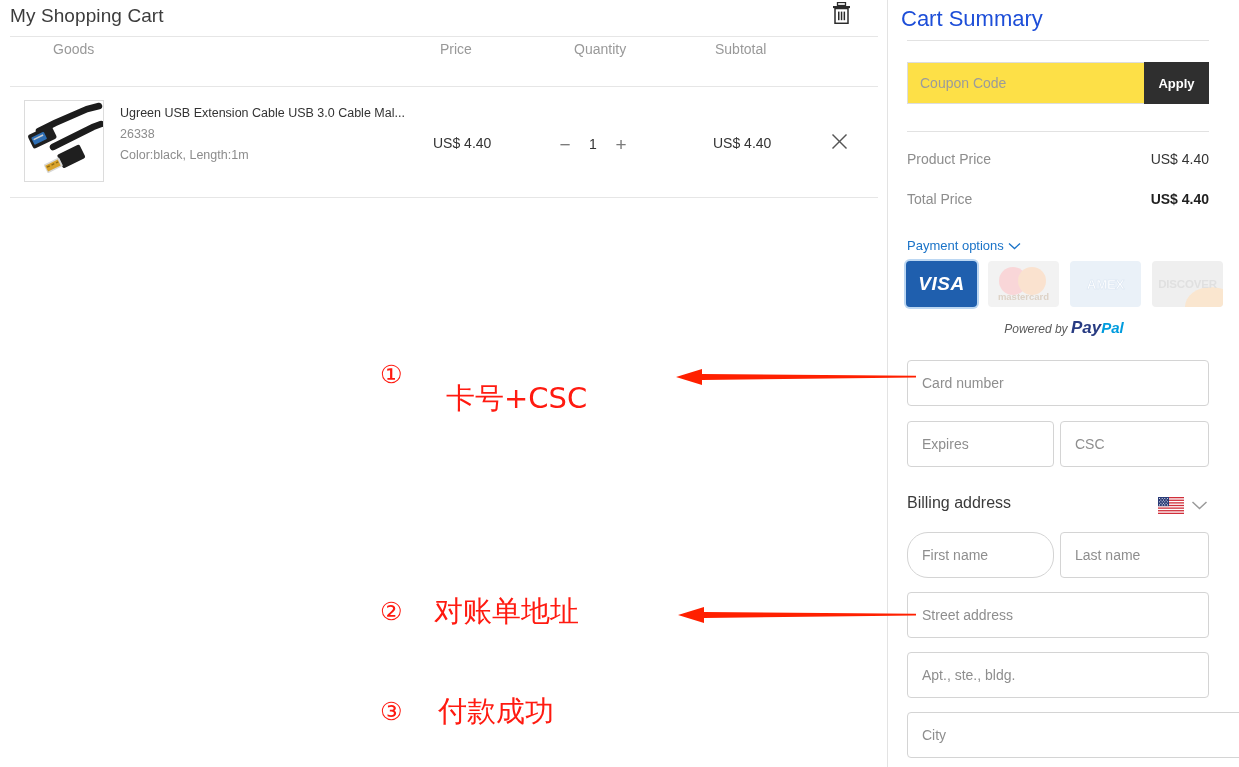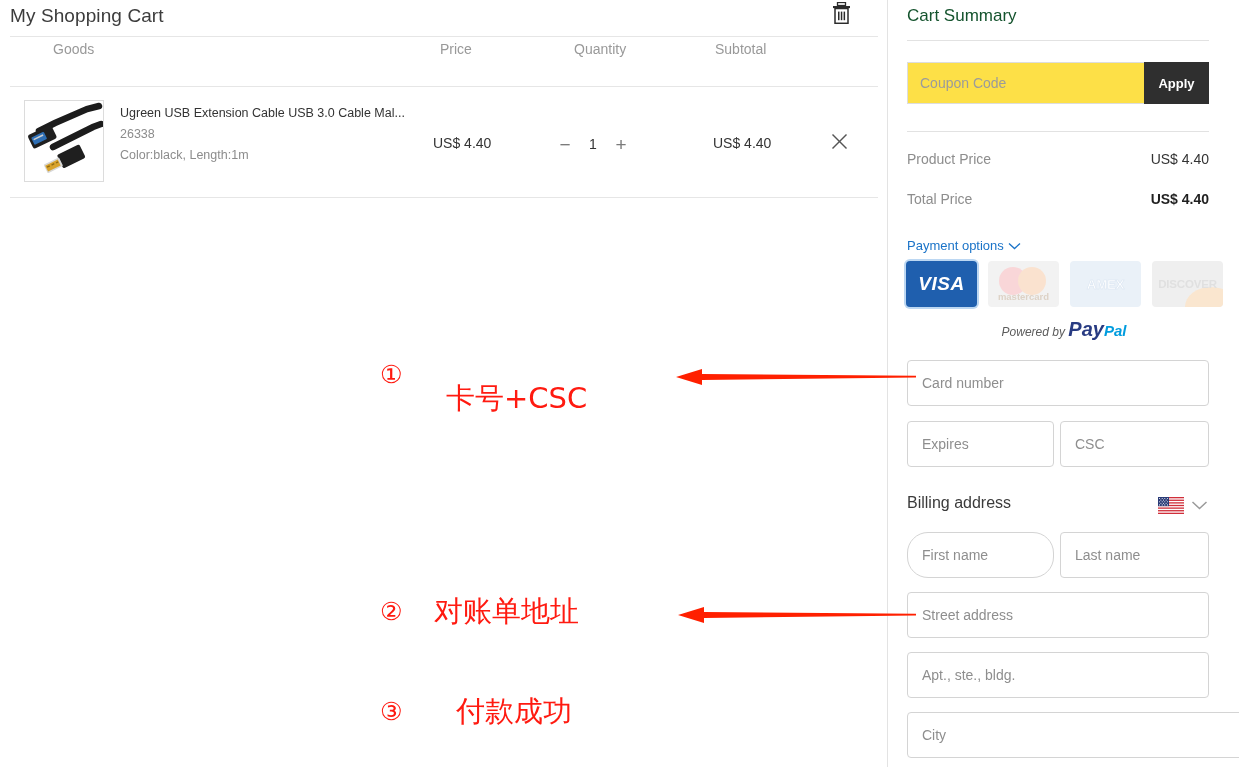--- a/index.html
+++ b/index.html
@@ -84,22 +84,22 @@
     width: 26px; height: 26px; display:flex; align-items:center; justify-content:center;
     cursor: pointer;
   }
 
   
   .summary {
     position: absolute; left: 889px; top: 0;
     width: 350px; height: 767px; background: #fff;
   }
   .sum-title {
-    position: absolute; left: 18px; top: 6px;
-    font-size: 17px; color: #14532d;
+    position: absolute; left: 12px; top: 6px;
+    font-size: 22px; color: #1d4ed8;
   }
   .sum-rule {
     position: absolute; left: 18px; width: 302px; height: 1px; background: #e2e2e2;
   }
   .coupon-wrap {
     position: absolute; left: 18px; top: 62px; width: 302px; height: 42px;
     display: flex;
   }
   .coupon-input {
     flex: 1; height: 42px; border: 1px solid #ddd; border-right: none;
@@ -152,21 +152,21 @@
     color: #e0e0e0; font-weight: bold; font-size: 11.5px; letter-spacing: -.2px; z-index:2;
   }
   .disc-arc {
     position: absolute; right: -14px; bottom: -20px; width: 52px; height: 40px;
     border-radius: 50%; background: #fae6cf; z-index: 1;
   }
   .powered {
     position: absolute; left: 0; top: 318px; width: 350px; text-align: center;
     font-size: 12px; color: #5c5c5c; font-style: italic;
   }
-  .pp-pay { color: #283b82; font-style: italic; font-weight: bold; font-size: 20px; }
+  .pp-pay { color: #283b82; font-style: italic; font-weight: bold; font-size: 17px; }
   .pp-pal { color: #009cde; font-style: italic; font-weight: bold; font-size: 15px; }
 
   .fld {
     position: absolute; border: 1px solid #d4d4d4; border-radius: 4px;
     background: #fff; padding: 0 14px; font-size: 14px; color: #333;
     font-family: "Liberation Sans", sans-serif; outline: none; height: 46px;
   }
   .fld::placeholder { color: #8e8e8e; }
 
   .billing-title {
@@ -376,21 +376,21 @@
     </span>
   </div>
 
   <div class="ann ann-num" style="left:380px; top:360px;">①</div>
   <div class="ann ann-txt" style="left:446px; top:355px;margin-top:24px;">卡号+CSC</div>
 
   <div class="ann ann-num" style="left:380px; top:597px;">②</div>
   <div class="ann ann-txt" style="left:434px; top:592px;">对账单地址</div>
 
   <div class="ann ann-num" style="left:380px; top:697px;">③</div>
-  <div class="ann ann-txt" style="left:456px; top:692px;">付款成功</div>
+  <div class="ann ann-txt" style="left:438px; top:692px;">付款成功</div>
 
   <svg class="arrow" style="left:676px; top:366px;" width="240" height="22" viewBox="0 0 240 22">
     <polygon points="0,11 26,3 26,8 240,9.8 240,11.6 26,14 26,19" fill="#ff2000"></polygon>
   </svg>
 
   <svg class="arrow" style="left:678px; top:604px;" width="238" height="22" viewBox="0 0 238 22">
     <polygon points="0,11 26,3 26,8 238,9.8 238,11.6 26,14 26,19" fill="#ff2000"></polygon>
   </svg>
 
 </div>

